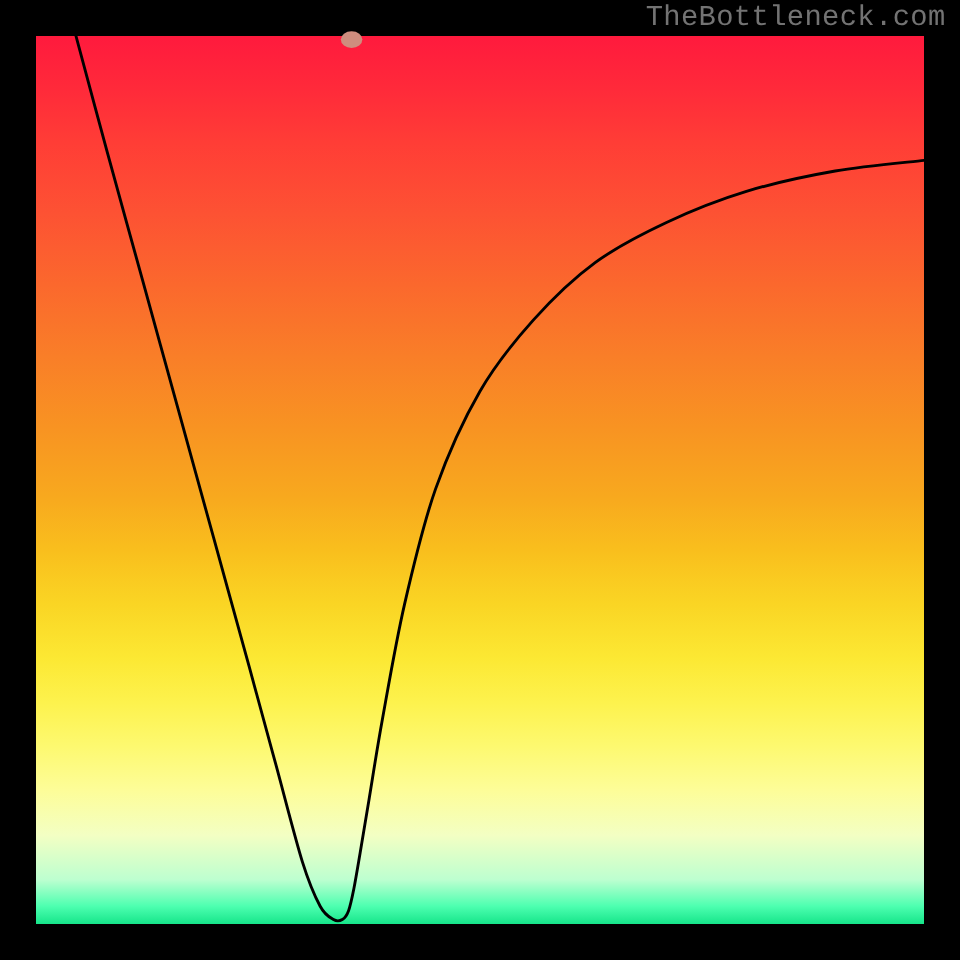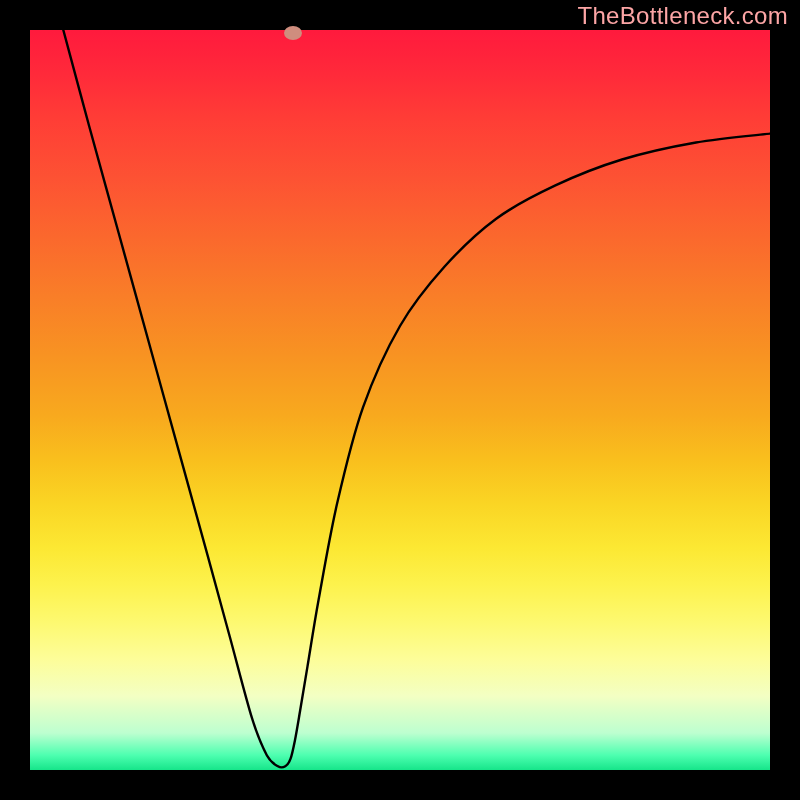--- a/index.html
+++ b/index.html
@@ -1,19 +1,19 @@
 <!DOCTYPE html>
 <html><head>
   <meta charset="utf-8">
   <style>
     * { margin: 0; padding: 0; box-sizing: border-box; }
     html, body { width: 800px; height: 800px; overflow: hidden; }
     body { background: #000; position: relative; font-family: Arial, sans-serif; }
     .outer { position: absolute; top: 0; left: 0; width: 800px; height: 800px; background: #000; }
-    .attribution { position: absolute; top: 2px; right: 12px; color: #fca5a5; font-size: 24px; font-weight: 500; letter-spacing: 0.3px; z-index: 10; }
+    .attribution { position: absolute; top: 2px; right: 12px; color: #737373; font-size: 24px; font-weight: 500; letter-spacing: 0.3px; z-index: 10; font-family: Liberation Mono, monospace; }
     .plot-area { position: absolute; top: 30px; left: 30px; width: 740px; height: 740px; }
     .gradient-bg {
       position: absolute; top: 0; left: 0; width: 740px; height: 740px;
       background: linear-gradient(to bottom,
         #ff1a3d 0%,
         #ff2a3a 6%,
         #ff3d36 12%,
         #fd5233 20%,
         #fb682d 28%,
         #f97e28 36%,

